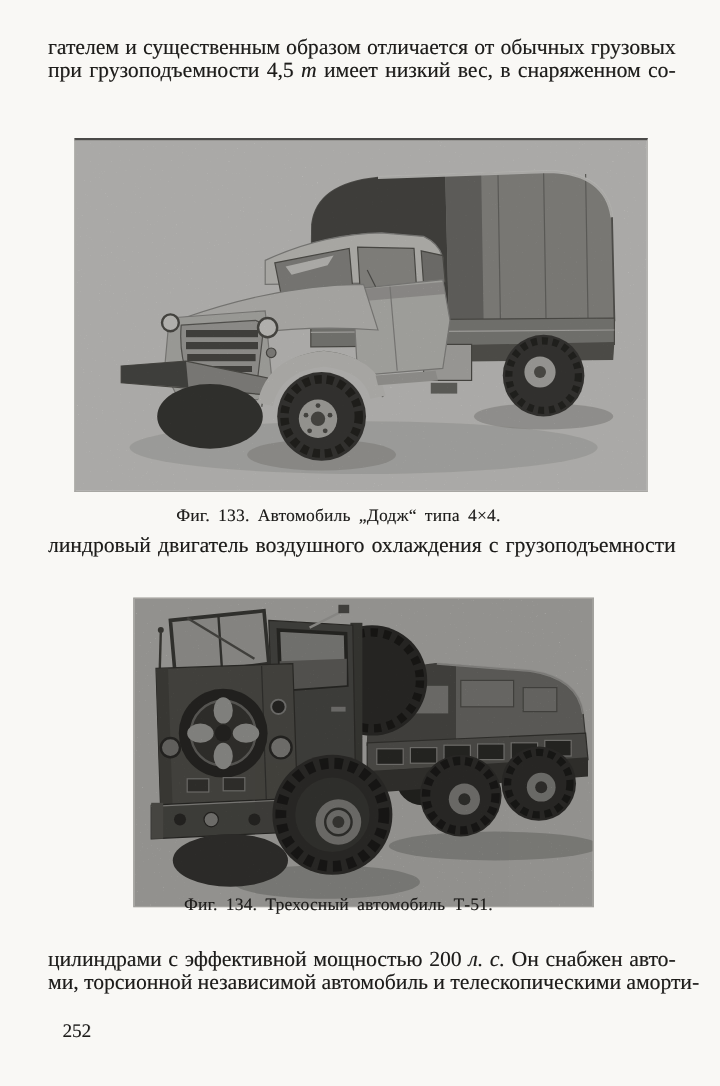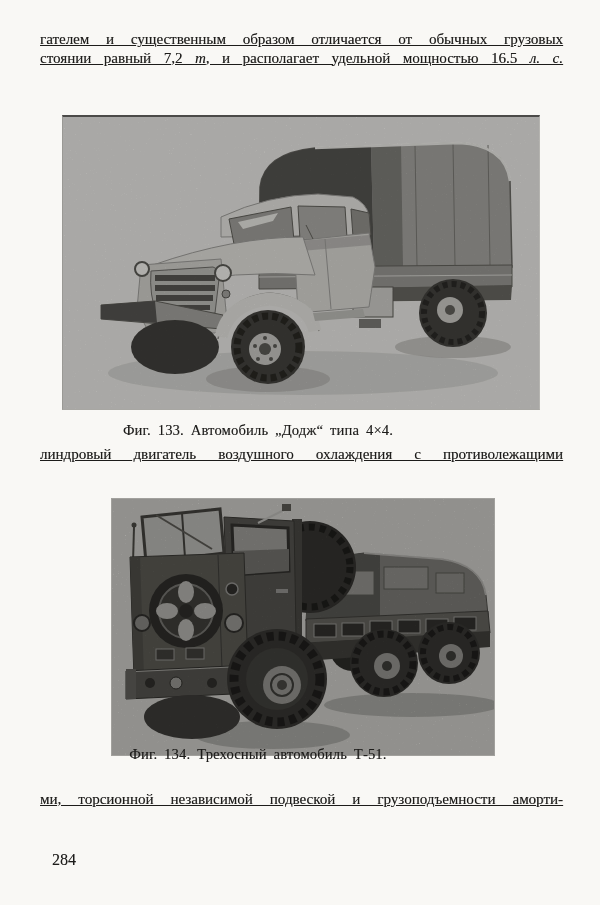--- a/index.html
+++ b/index.html
@@ -8,32 +8,32 @@
   }
   html,body{margin:0;padding:0;}
   body{
     width:600px;height:905px;position:relative;overflow:hidden;
     background:var(--paper);
     font-family:"Liberation Serif","DejaVu Serif",serif;
     color:var(--ink);
   }
   .para{
     position:absolute;left:40px;width:523px;
-    font-size:15px;line-height:18.6px;
+    font-size:18px;line-height:18.6px;
     text-shadow:0.3px 0 0 rgba(20,20,20,0.45);
-    text-decoration:underline;
   }
   .para .line{
     text-align:justify;text-align-last:justify;
     white-space:nowrap;
   }
   .caption{
     position:absolute;left:0;width:516px;text-align:center;
     font-size:14.5px;word-spacing:3px;letter-spacing:0.2px;
     text-shadow:0.3px 0 0 rgba(20,20,20,0.4);
+    padding-left:24px;
   }
   .photo{position:absolute;overflow:hidden;}
   .photo svg{display:block;width:100%;height:100%;}
   .photo1{
     left:62px;top:115px;width:476px;height:292px;
     background:var(--photo-bg-1);
     border-top:2px solid #4b4a48;border-left:1px solid #9a9995;
     border-bottom:1px solid #a8a7a3;border-right:1px solid #b5b4b0;
   }
   .photo2{
@@ -44,21 +44,21 @@
   .page-number{
     position:absolute;left:52px;top:851px;font-size:16px;
     text-shadow:0.3px 0 0 rgba(20,20,20,0.4);
   }
 </style>
 </head>
 <body>
 
 <div class="para" id="para-top" style="top:30px">
     <div class="line"><span>гателем и существенным образом отличается от обычных грузовых</span></div>
-    <div class="line"><span>стоянии равный 7,2 </span><i>т</i><span>, и располагает удельной мощностью 16.5 </span><i>л. с.</i></div>
+    <div class="line"><span>при грузоподъемности 4,5 </span><i>т</i><span> имеет низкий вес, в снаряженном со-</span></div>
   </div>
 
 <figure class="photo photo1" style="margin:0">
   <svg viewBox="0 0 476 292" preserveAspectRatio="none">
     <defs>
       <filter id="g1" x="0" y="0" width="100%" height="100%">
         <feTurbulence type="fractalNoise" baseFrequency="0.8" numOctaves="2" stitchTiles="stitch" result="n"></feTurbulence>
         <feColorMatrix in="n" type="matrix" values="0 0 0 0 0  0 0 0 0 0  0 0 0 0 0  0.9 0.9 0.9 0 0"></feColorMatrix>
       </filter>
     </defs>
@@ -126,21 +126,21 @@
     <path d="M155,222 Q162,180 207,176 Q250,180 256,214" stroke="#7d7c78" stroke-width="1.5" fill="none"></path>
     <path d="M158,220 Q165,186 207,182 Q246,186 252,214" stroke="#c6c5c1" stroke-width="13" fill="none"></path>
     <path d="M250,196 L300,192 L302,200 L252,204 Z" fill="#a5a4a0"></path>
     <rect width="476" height="292" filter="url(#g1)" opacity="0.16"></rect>
   </svg>
 </figure>
 
 <div class="caption" style="top:422px">Фиг. 133. Автомобиль „Додж“ типа 4×4.</div>
 
 <div class="para" id="para-mid" style="top:445px">
-    <div class="line"><span>линдровый двигатель воздушного охлаждения с противолежащими</span></div>
+    <div class="line"><span>линдровый двигатель воздушного охлаждения с грузоподъемности</span></div>
   </div>
 
 <figure class="photo photo2" style="margin:0">
   <svg viewBox="0 0 382 256" preserveAspectRatio="none">
     <defs>
       <filter id="g2" x="0" y="0" width="100%" height="100%">
         <feTurbulence type="fractalNoise" baseFrequency="0.75" numOctaves="2" stitchTiles="stitch" result="n"></feTurbulence>
         <feColorMatrix in="n" type="matrix" values="0 0 0 0 0  0 0 0 0 0  0 0 0 0 0  0.9 0.9 0.9 0 0"></feColorMatrix>
       </filter>
     </defs>
@@ -225,16 +225,17 @@
     <circle cx="337" cy="154" r="26" stroke="#1e1d1b" stroke-width="6" stroke-dasharray="6 4" fill="none"></circle>
     <circle cx="339" cy="157" r="12" fill="#8b8a86"></circle>
     <circle cx="339" cy="157" r="5" fill="#3a3936"></circle>
     <rect width="382" height="256" filter="url(#g2)" opacity="0.24"></rect>
   </svg>
 </figure>
 
 <div class="caption" style="top:746px">Фиг. 134. Трехосный автомобиль Т-51.</div>
 
 <div class="para" id="para-bottom" style="top:790px">
-    <div class="line"><span>ми, торсионной независимой подвеской и грузоподъемности аморти-</span></div>
+    <div class="line"><span>цилиндрами с эффективной мощностью 200 </span><i>л. с.</i><span> Он снабжен авто-</span></div>
+    <div class="line"><span>ми, торсионной независимой автомобиль и телескопическими аморти-</span></div>
   </div>
 
-<div class="page-number">284</div>
+<div class="page-number">252</div>
 
 </body></html>

